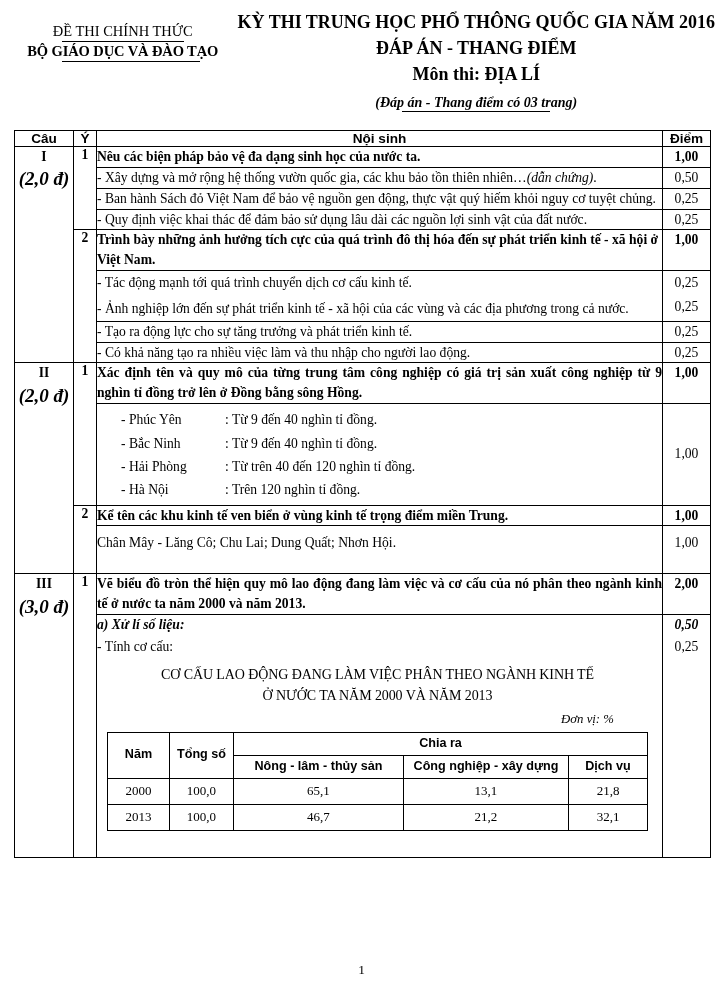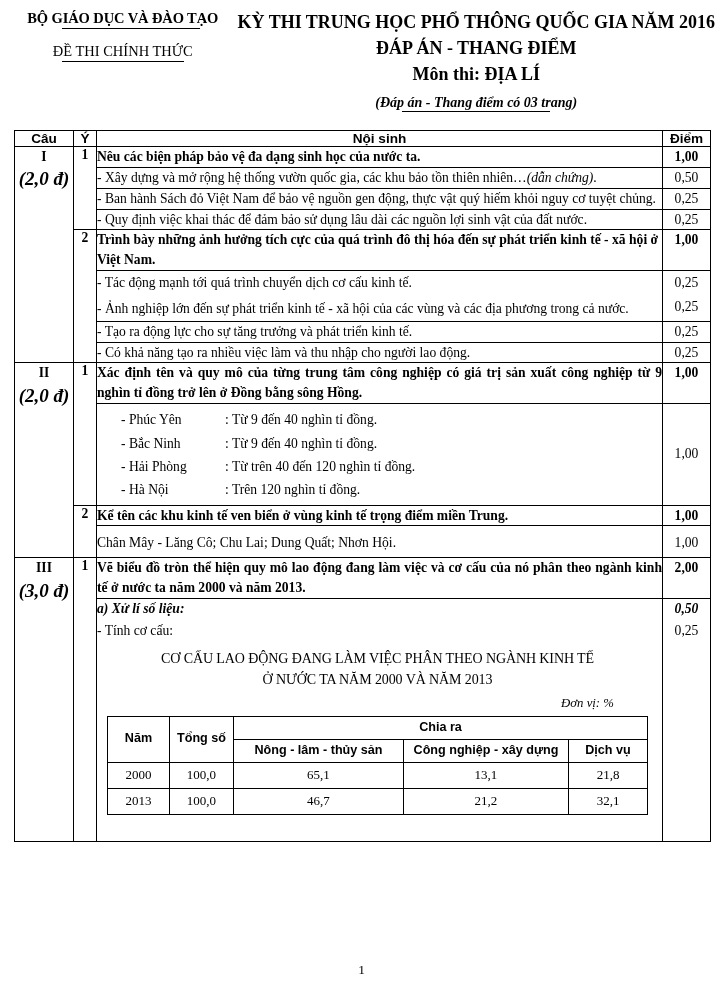--- a/index.html
+++ b/index.html
@@ -200,26 +200,26 @@
     text-align: center;
     font-size: 13.4px;
   }
 </style>
 </head>
 <body>
 
 <div class="doc-header">
   <div class="hdr-left">
     <div>
+      <span class="hdr-dethi">ĐỀ THI CHÍNH THỨC</span>
+      <div class="dethi-ul"></div>
+    </div>
+    <div>
       <span class="hdr-moet">BỘ GIÁO DỤC VÀ ĐÀO TẠO</span>
       <div class="moet-ul"></div>
-    </div>
-    <div>
-      <span class="hdr-dethi">ĐỀ THI CHÍNH THỨC</span>
-      <div class="dethi-ul"></div>
     </div>
   </div>
   <div class="hdr-right">
     <div class="hdr-line b">KỲ THI TRUNG HỌC PHỔ THÔNG QUỐC GIA NĂM 2016</div>
     <div class="hdr-line b">ĐÁP ÁN - THANG ĐIỂM</div>
     <div class="hdr-line b">Môn thi: ĐỊA LÍ</div>
     <div>
       <span class="hdr-paren">(Đáp án - Thang điểm có 03 trang)</span>
       <div class="paren-ul"></div>
     </div>
@@ -322,21 +322,21 @@
         </div>
       </td>
       <td class="diem-cell mid">1,00</td>
     </tr>
     <tr>
       <td class="y-cell" rowspan="2">2</td>
       <td class="nd-cell q noj">Kể tên các khu kinh tế ven biển ở vùng kinh tế trọng điểm miền Trung.</td>
       <td class="diem-cell q">1,00</td>
     </tr>
     <tr>
-      <td class="nd-cell noj" style="padding-top:7px;padding-bottom:4px;">Chân Mây - Lăng Cô; Chu Lai; Dung Quất; Nhơn Hội.</td>
+      <td class="nd-cell noj" style="padding-top:7px;padding-bottom:20px;">Chân Mây - Lăng Cô; Chu Lai; Dung Quất; Nhơn Hội.</td>
       <td class="diem-cell" style="padding-top:7px;">1,00</td>
     </tr>
 
     <tr>
       <td class="cau-cell" rowspan="2">
         <span>III</span>
         <span class="sub">(3,0 đ)</span>
       </td>
       <td class="y-cell" rowspan="2">1</td>
       <td class="nd-cell q">Vẽ biểu đồ tròn thể hiện quy mô lao động đang làm việc và cơ cấu của nó phân theo ngành kinh tế ở nước ta năm 2000 và năm 2013.</td>

